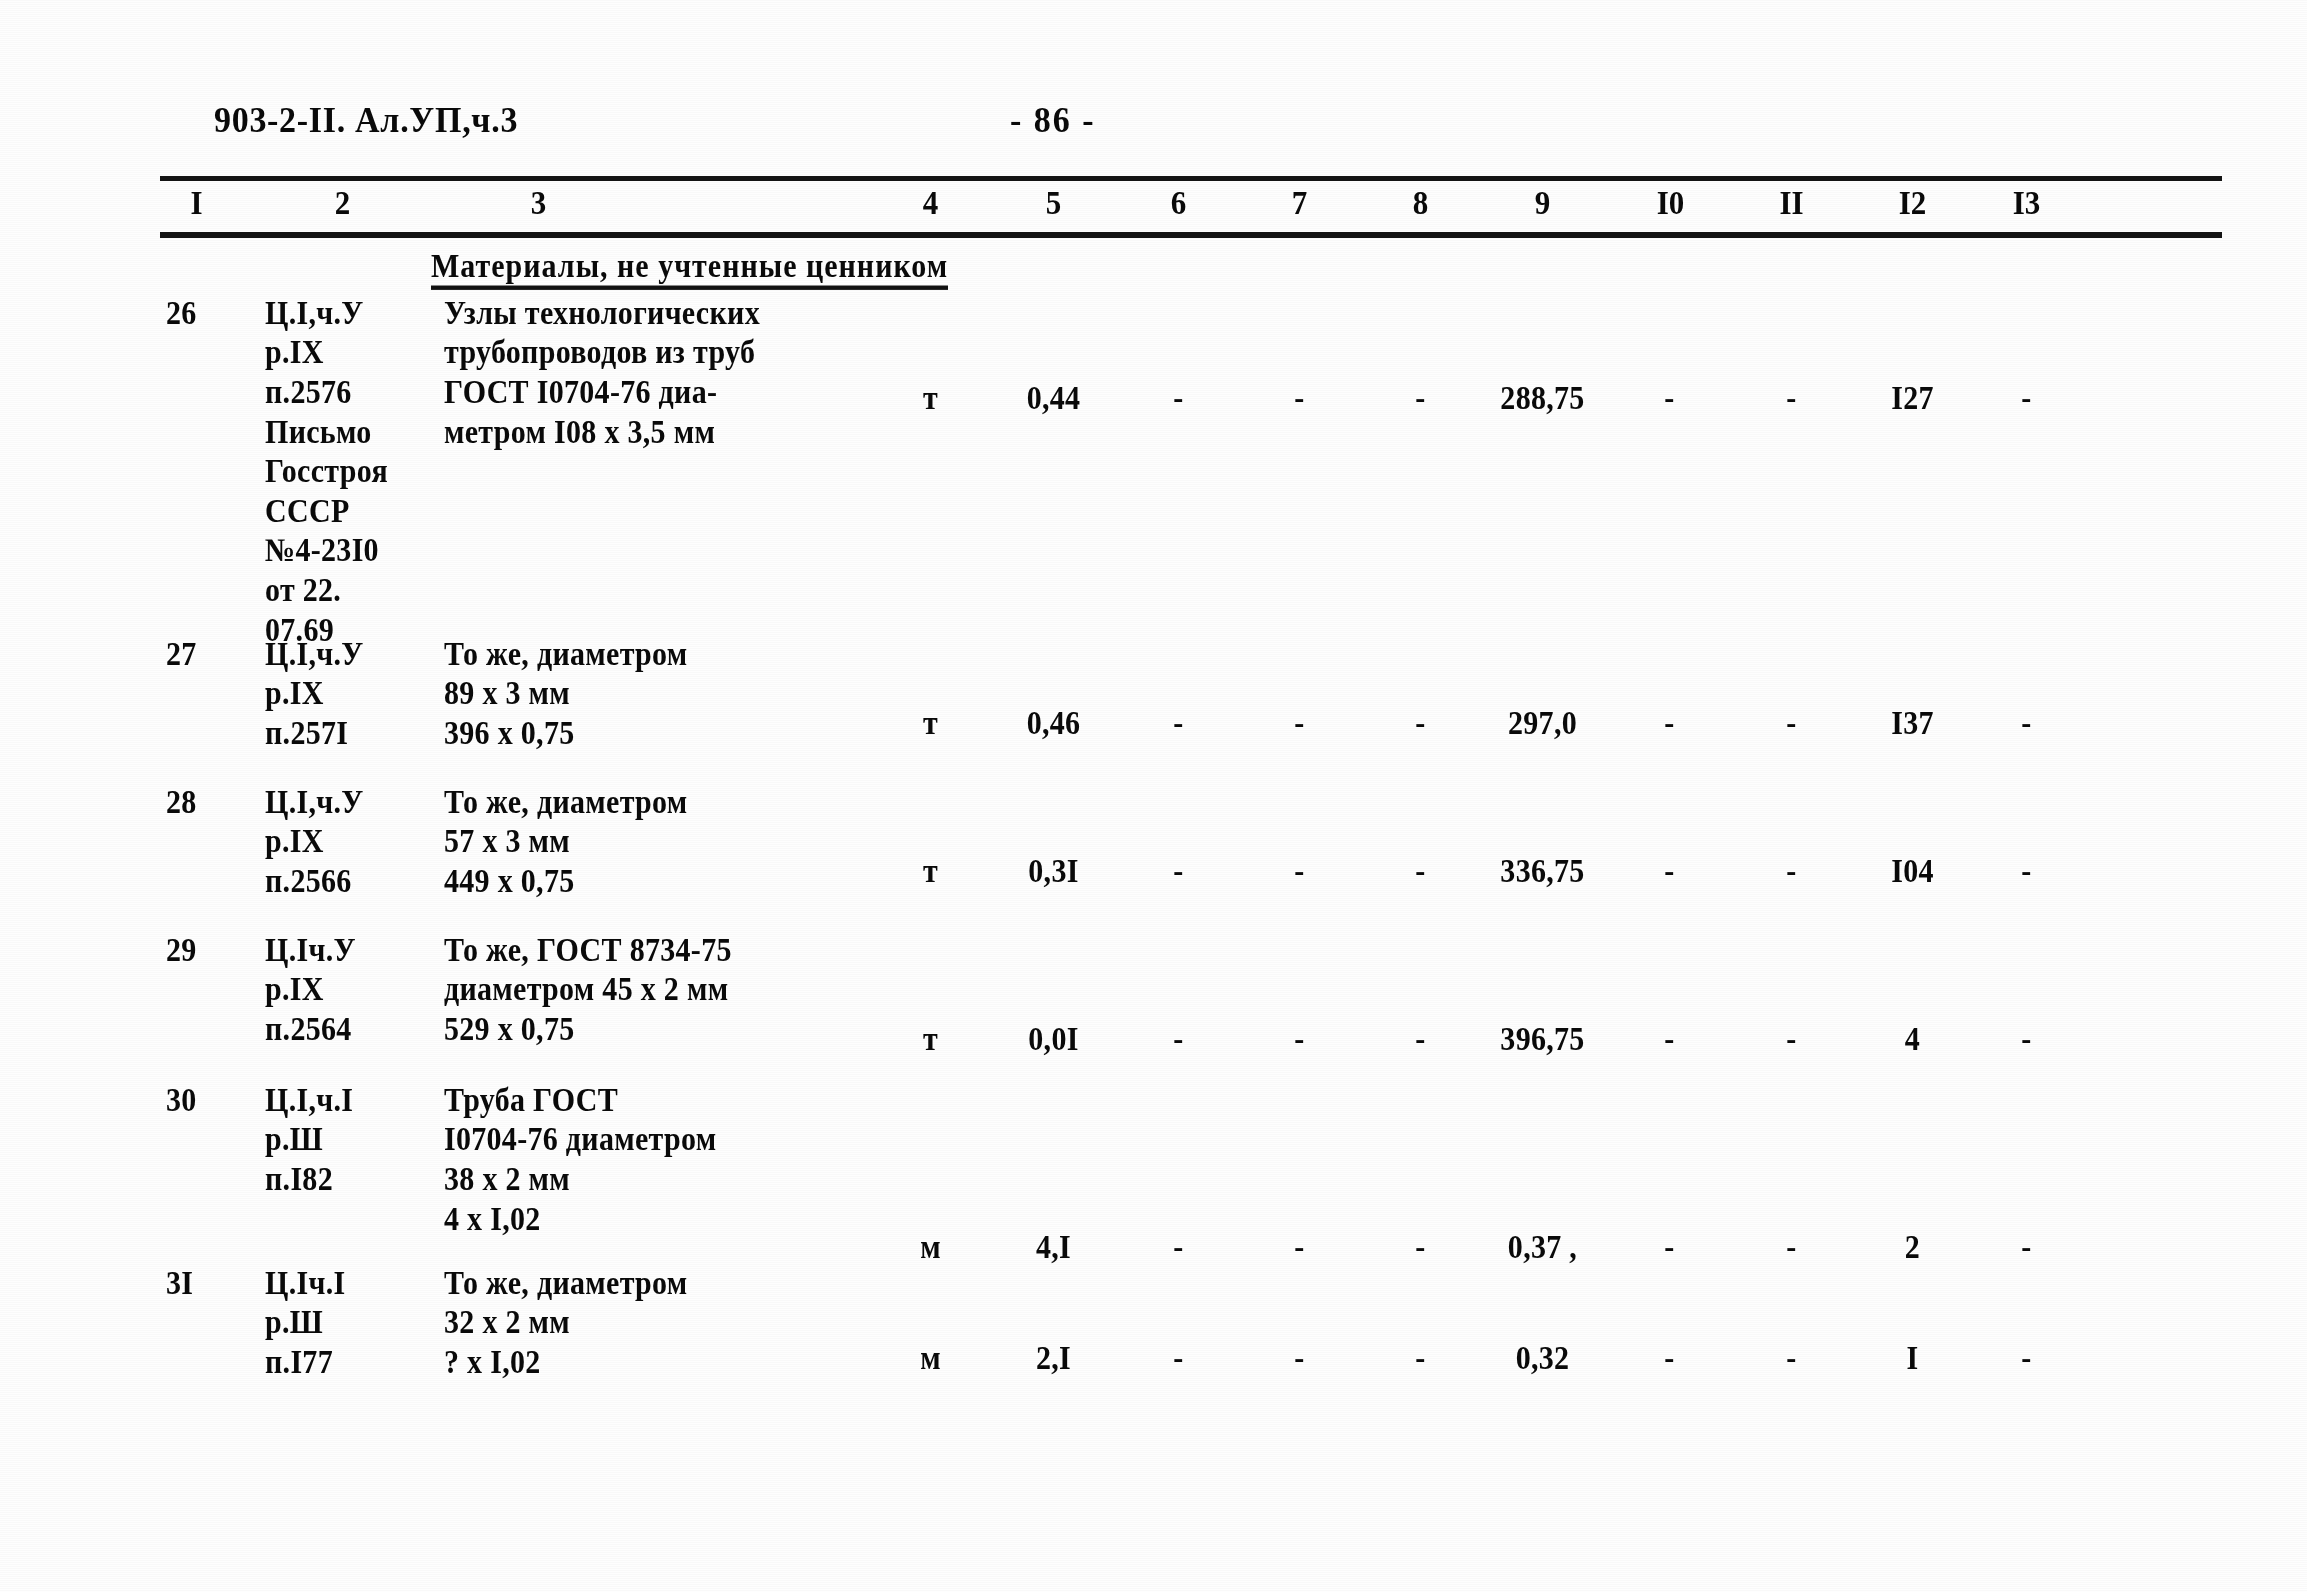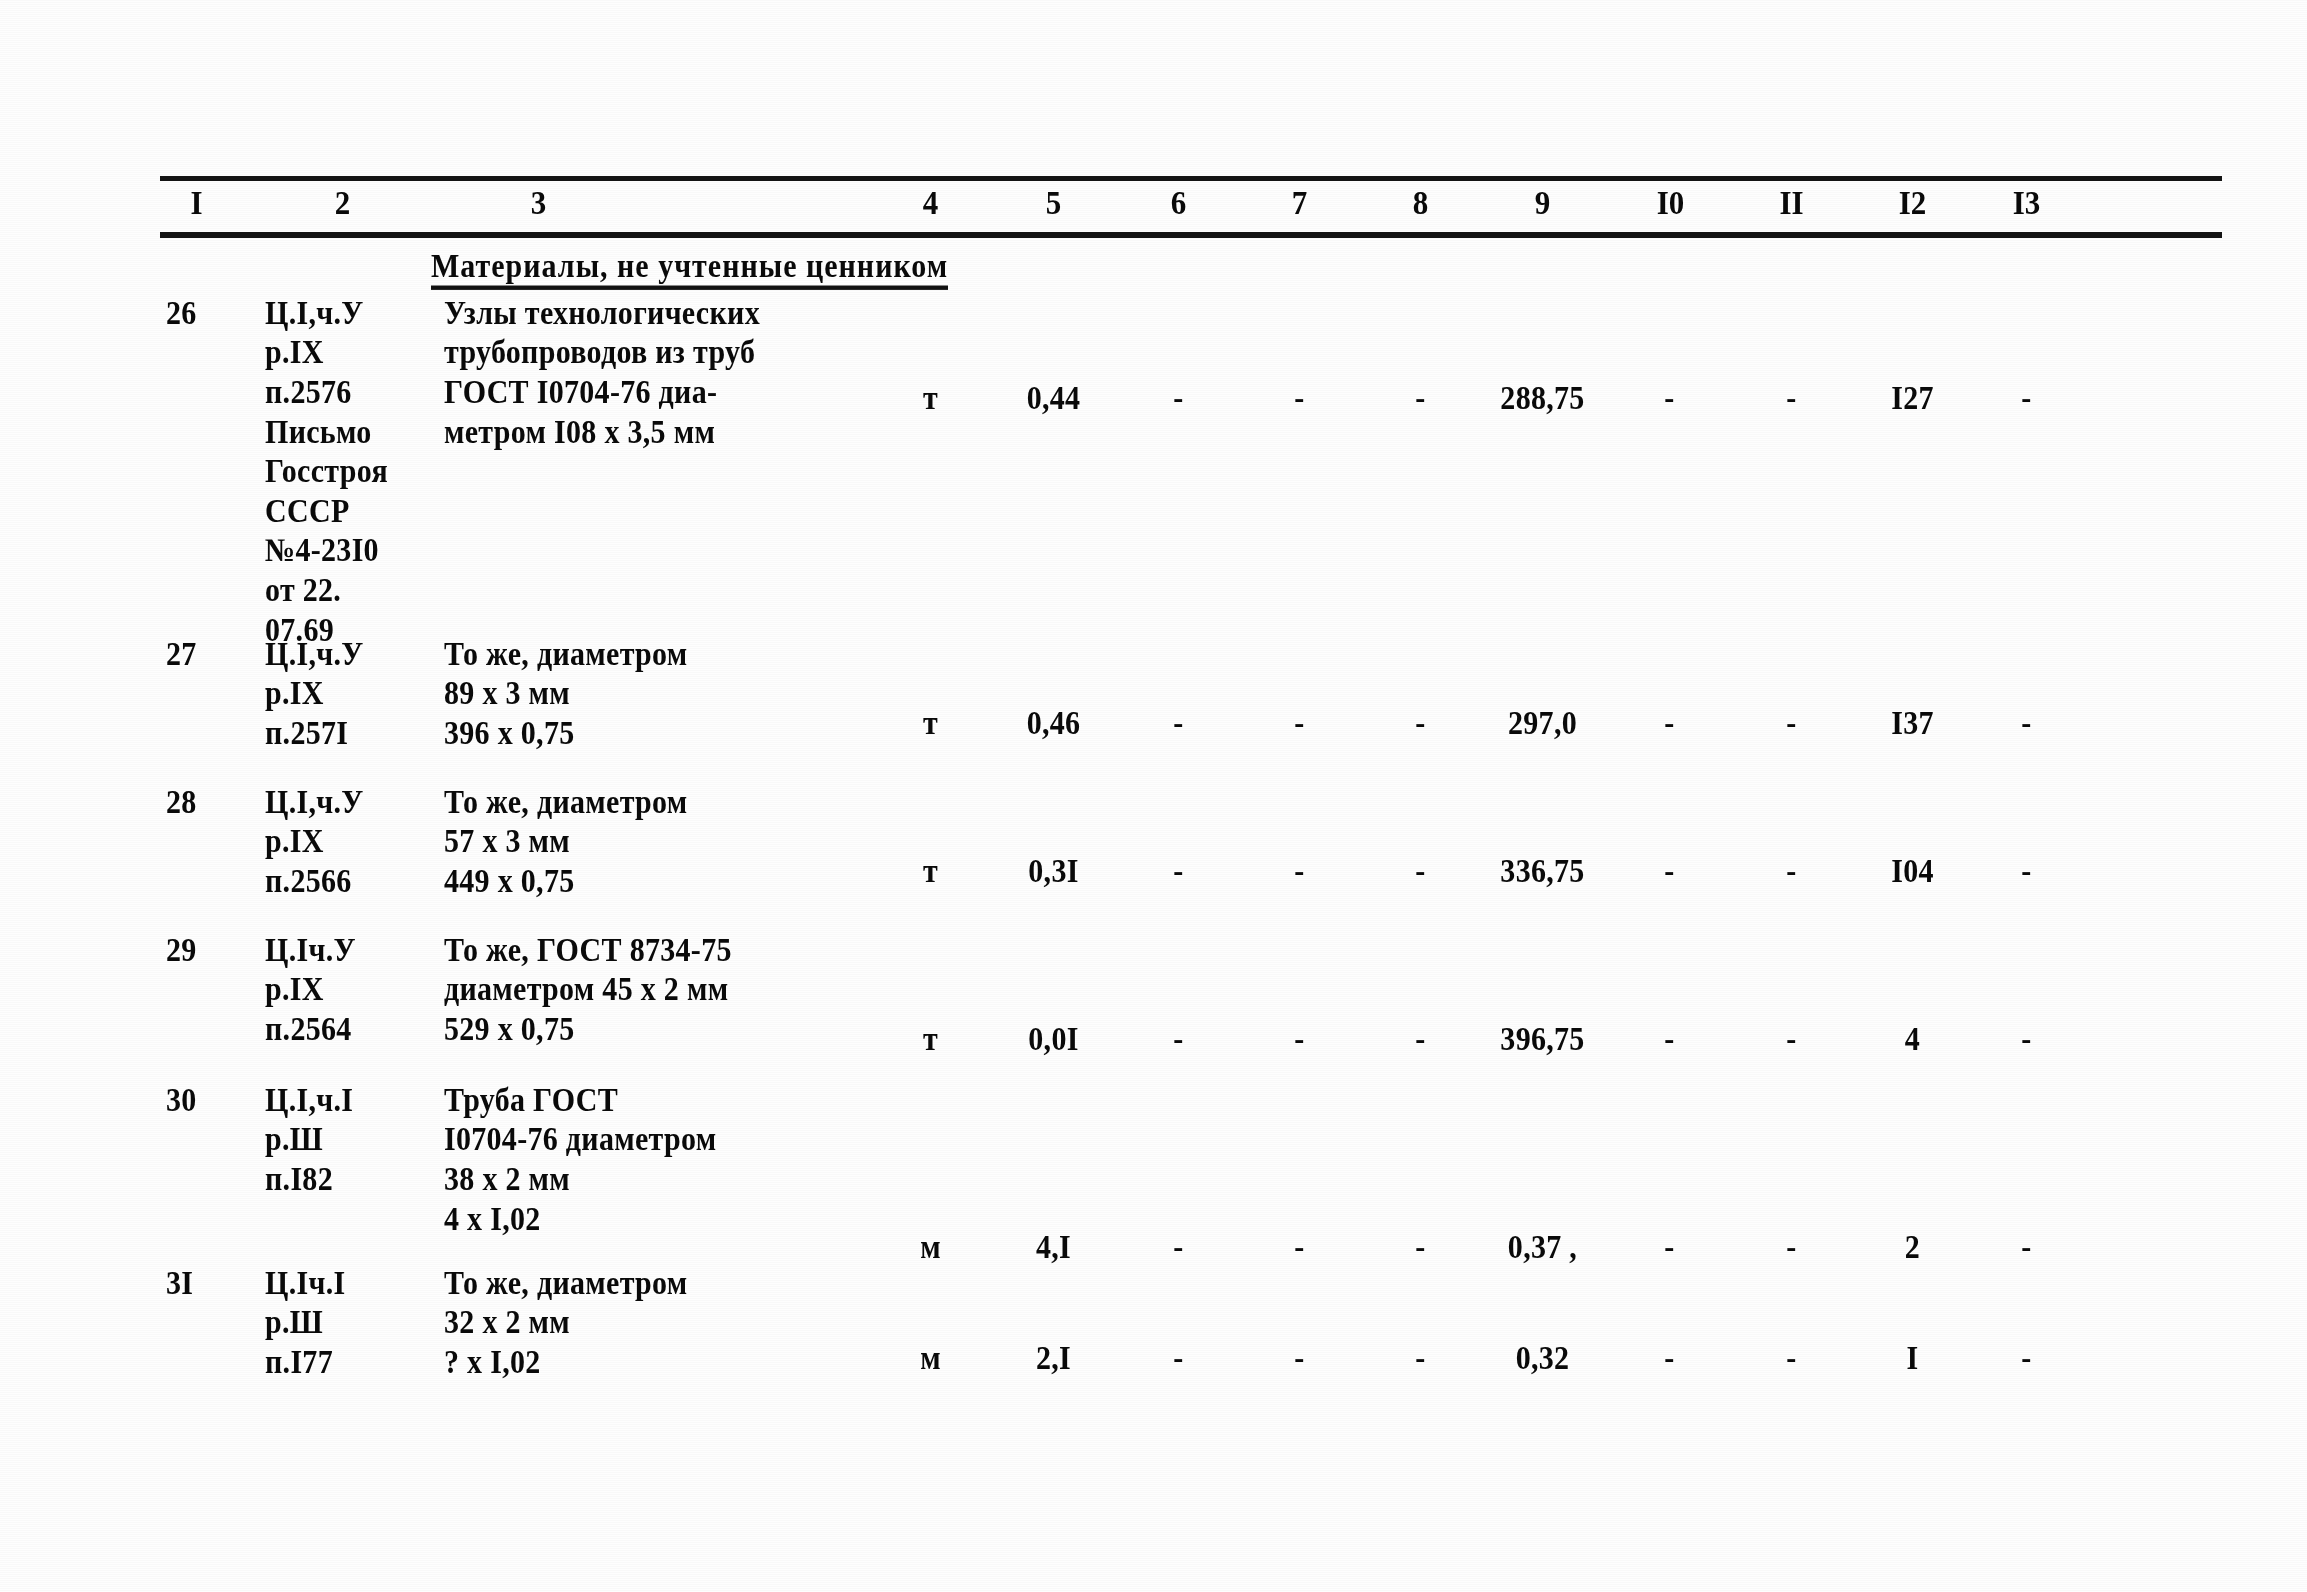--- a/index.html
+++ b/index.html
@@ -139,20 +139,24 @@
     opacity: 0.04;
     background:
       repeating-linear-gradient(0deg, rgba(0,0,0,.5) 0 0.7px, rgba(0,0,0,0) 0.7px 2px);
   }
 </style>
 </head>
 <body>
 
 <div class="page">
 
+  <div class="doc-header">
+    <div class="doc-code">903-2-II. Ал.УП,ч.3</div>
+    <div class="page-number">- 86 -</div>
+  </div>
 
   <div class="rule top"></div>
   <div class="colnums" id="colnums">
       <div class="colnum" style="left: 156px; width: 81px;">I</div>
       <div class="colnum" style="left: 302px; width: 81px;">2</div>
       <div class="colnum" style="left: 498px; width: 81px;">3</div>
       <div class="colnum" style="left: 890px; width: 81px;">4</div>
       <div class="colnum" style="left: 1013px; width: 81px;">5</div>
       <div class="colnum" style="left: 1138px; width: 81px;">6</div>
       <div class="colnum" style="left: 1259px; width: 81px;">7</div>

